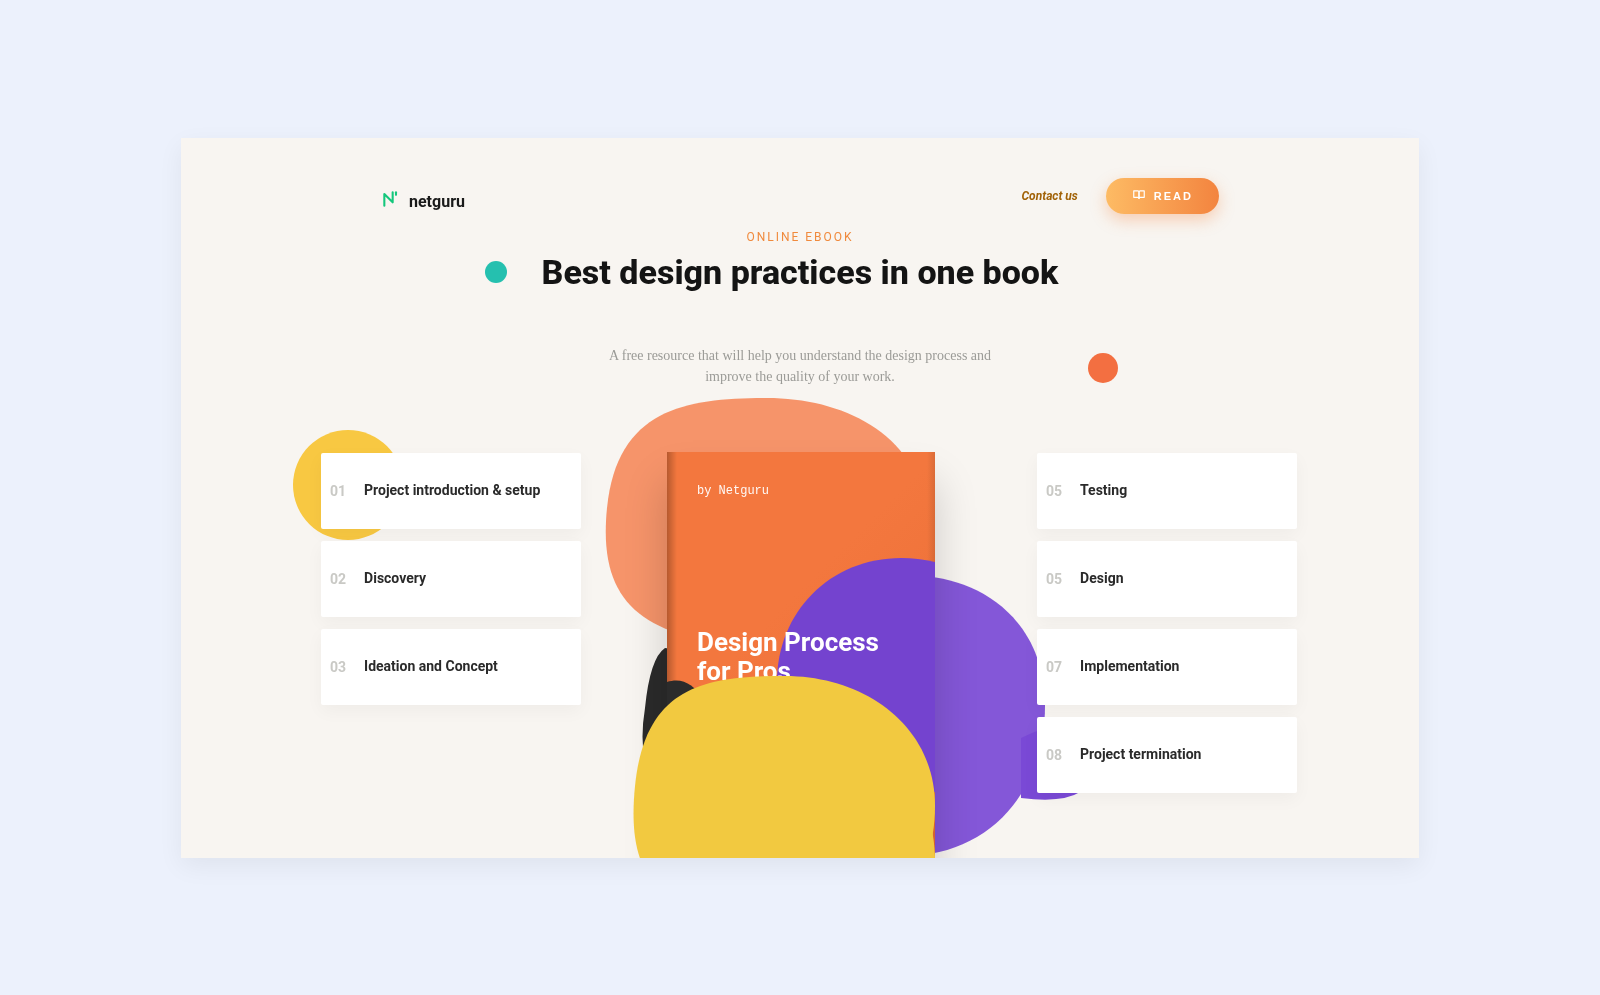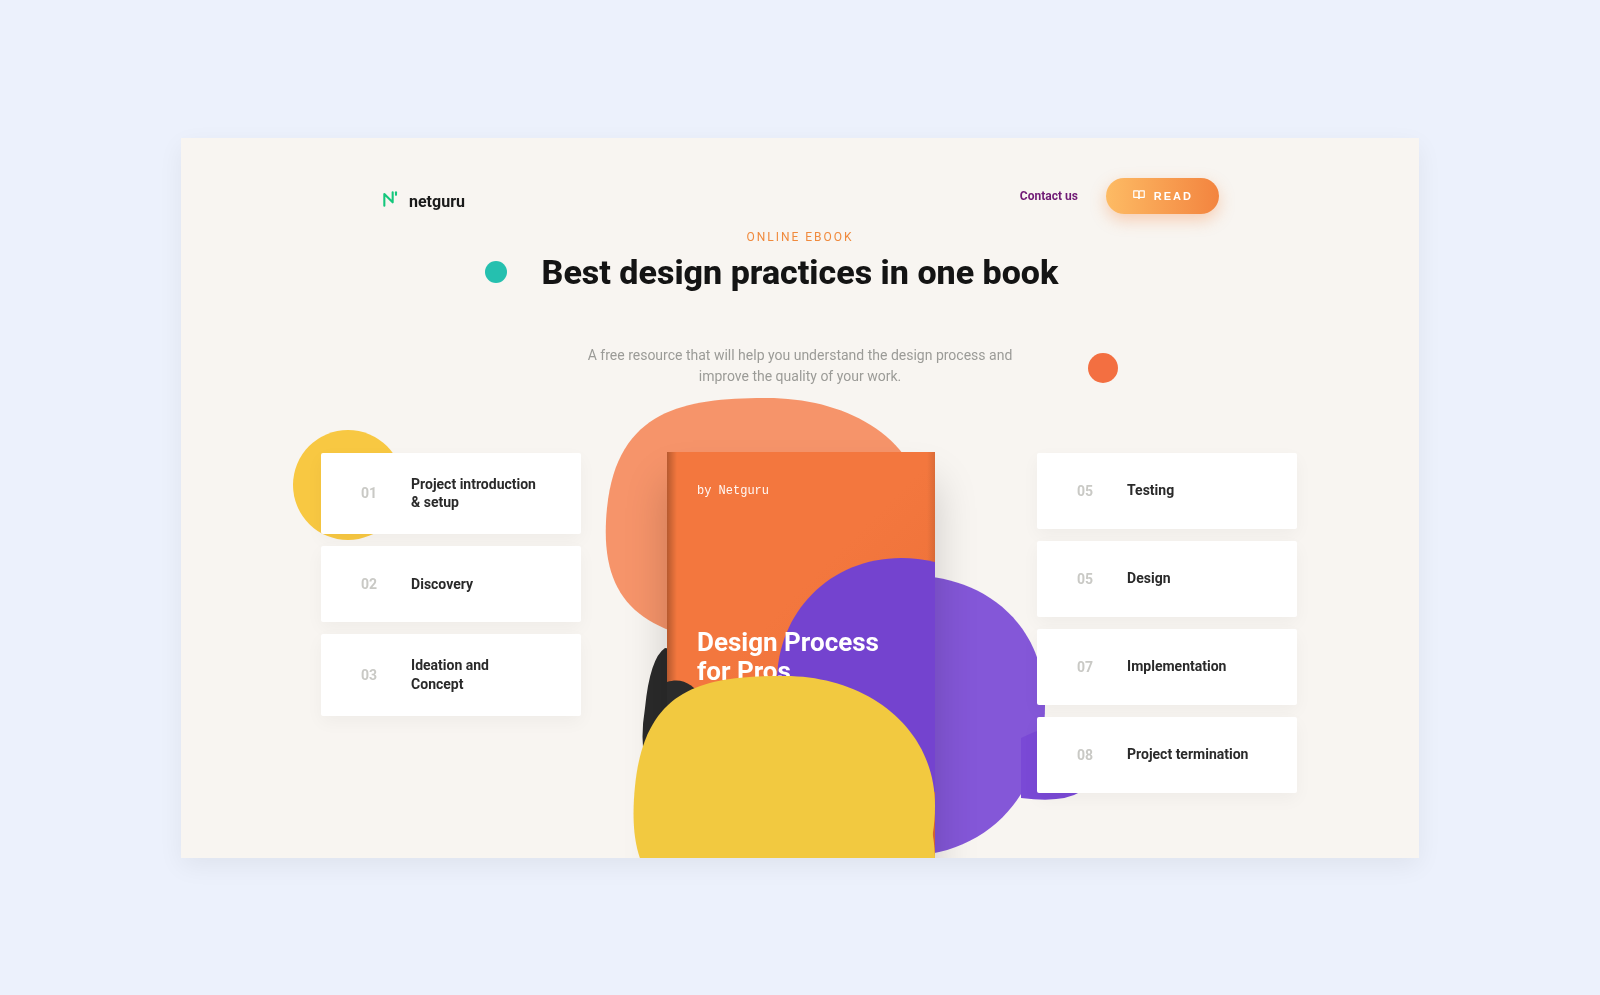--- a/index.html
+++ b/index.html
@@ -29,21 +29,21 @@
     left: 200px;
     right: 200px;
     display: flex;
     align-items: center;
     justify-content: space-between;
   }
   .logo { display: flex; align-items: center; gap: 8px; margin-top: 11px; }
   .logo svg { width: 20px; height: 20px; }
   .logo-text { font-weight: 700; color: #1a1a1a; font-size: 16px; }
   .nav-right { display: flex; align-items: center; gap: 28px; }
-  .contact-link { color: #701a75; font-size: 12px; font-weight: 700; text-decoration: none; }
+  .contact-link { color: #a16207; font-size: 12px; font-weight: 700; text-decoration: none; font-style: italic; }
   .read-btn {
     display: inline-flex; align-items: center; gap: 8px;
     padding: 10px 26px;
     border-radius: 999px;
     background: linear-gradient(90deg,#fdbb64,#f3843f);
     color: #fff; font-size: 11px; font-weight: 700; letter-spacing: 2px;
     border: none; cursor: pointer;
     box-shadow: 0 6px 16px rgba(243,132,63,0.35);
   }
   .read-btn svg { width: 14px; height: 14px; }
@@ -55,21 +55,21 @@
     letter-spacing: 2px;
   }
   .headline {
     position: absolute; top: 115px; left: 50%; transform: translateX(-50%);
     width: 520px; text-align: center;
     color: #141414; font-size: 34px; font-weight: 800; line-height: 1.15;
   }
   .subhead {
     position: absolute; top: 207px; left: 50%; transform: translateX(-50%);
     width: 430px; text-align: center;
-    color: #9b9b97; font-size: 14px; line-height: 1.5;
+    color: #9b9b97; font-size: 14px; line-height: 1.5; font-family: Liberation Serif, serif;
   }
 
   
   .dot-teal {
     position: absolute; width: 22px; height: 22px; border-radius: 50%;
     background: #25c0af; top: 123px; left: 304px;
   }
   .dot-orange {
     position: absolute; width: 30px; height: 30px; border-radius: 50%;
     background: #f36f41; top: 215px; left: 907px;
@@ -78,22 +78,22 @@
     position: absolute; width: 110px; height: 110px; border-radius: 50%;
     background: #f8c842; top: 292px; left: 112px; z-index:0;
   }
 
   
   .col { position: absolute; width: 260px; display: flex; flex-direction: column; gap: 12px; z-index:2;}
   .col-left  { top: 315px; left: 140px; }
   .col-right { top: 315px; left: 856px; }
   .card {
     background: #fff; border-radius: 2px;
-    display: flex; align-items: center; gap: 34px;
-    padding: 22px 40px;
+    display: flex; align-items: center; gap: 18px;
+    padding: 22px 9px;
     box-shadow: 0 6px 18px rgba(0,0,0,0.04);
     cursor: pointer;
     min-height: 76px;
   }
   .card .num { color: #c9c9c5; font-size: 14px; font-weight: 700; }
   .card .lbl { color: #2a2a2a; font-size: 14px; font-weight: 700; line-height: 1.35; }
 
   
   .stage {
     position: absolute;

